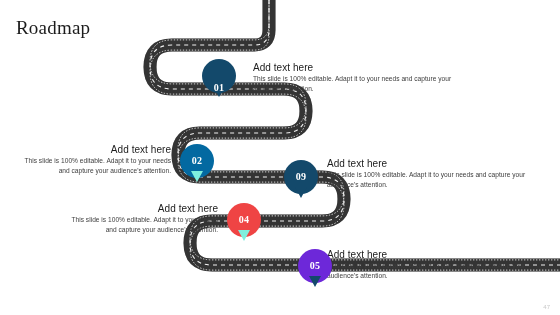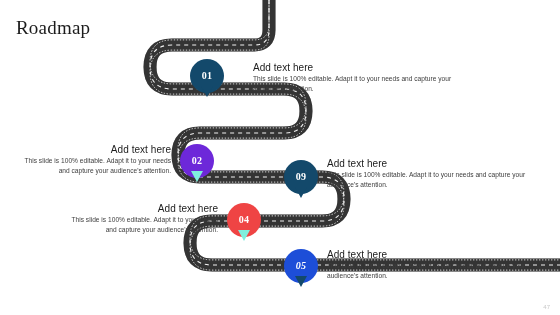--- a/index.html
+++ b/index.html
@@ -145,32 +145,32 @@
 
     <use href="#roadline" stroke="#2C2C2C" stroke-width="13" stroke-linecap="butt" opacity="0.35"></use>
 
     <use href="#roadline" stroke="#E8E8E8" stroke-width="0.9" stroke-linecap="butt" stroke-dasharray="1.4 1.6" style="transform: translateY(-5.1px);"></use>
     <use href="#roadline" stroke="#E8E8E8" stroke-width="0.9" stroke-linecap="butt" stroke-dasharray="1.4 1.6" style="transform: translateY(5.1px);"></use>
 
     <use href="#roadline" stroke="#F2F2F2" stroke-width="1.1" stroke-linecap="butt" stroke-dasharray="4 4"></use>
   </svg>
 
   <div class="milestone">
-    <div class="pin down" style="left:190px; top:59px; background:#13496B; color:#13496B;">
+    <div class="pin down" style="left:202px; top:59px; background:#13496B; color:#13496B;align-items:flex-end;">
       <span class="pin-tail"></span>
       <span class="pin-num">01</span>
     </div>
     <div class="mtext left-align" style="left:253px; top:63px; width:212px;">
       <div class="mhead">Add text here</div>
       <div class="mbody">This slide is 100% editable. Adapt it to your needs and capture your audience's attention.</div>
     </div>
   </div>
 
   <div class="milestone">
-    <div class="pin down" style="left:180px; top:144px; background:#6d28d9; color:#7FEEDD;">
+    <div class="pin down" style="left:180px; top:144px; background:#0369a1; color:#7FEEDD;">
       <span class="pin-tail"></span>
       <span class="pin-num">02</span>
     </div>
     <div class="mtext right-align" style="left:17px; top:145px; width:154px;">
       <div class="mhead">Add text here</div>
       <div class="mbody">This slide is 100% editable. Adapt it to your needs and capture your audience's attention.</div>
     </div>
   </div>
 
   <div class="milestone">
@@ -189,21 +189,21 @@
       <span class="pin-tail"></span>
       <span class="pin-num">04</span>
     </div>
     <div class="mtext right-align" style="left:62px; top:204px; width:156px;">
       <div class="mhead">Add text here</div>
       <div class="mbody">This slide is 100% editable. Adapt it to your needs and capture your audience's attention.</div>
     </div>
   </div>
 
   <div class="milestone">
-    <div class="pin down" style="left:284px; top:249px; background:#1d4ed8; color:#13496B;font-style:italic;">
+    <div class="pin down" style="left:298px; top:249px; background:#6d28d9; color:#13496B;">
       <span class="pin-tail"></span>
       <span class="pin-num">05</span>
     </div>
     <div class="mtext left-align" style="left:327px; top:250px; width:208px;">
       <div class="mhead">Add text here</div>
       <div class="mbody">This slide is 100% editable. Adapt it to your needs and capture your audience's attention.</div>
     </div>
   </div>
 
   <div id="page-number">47</div>

